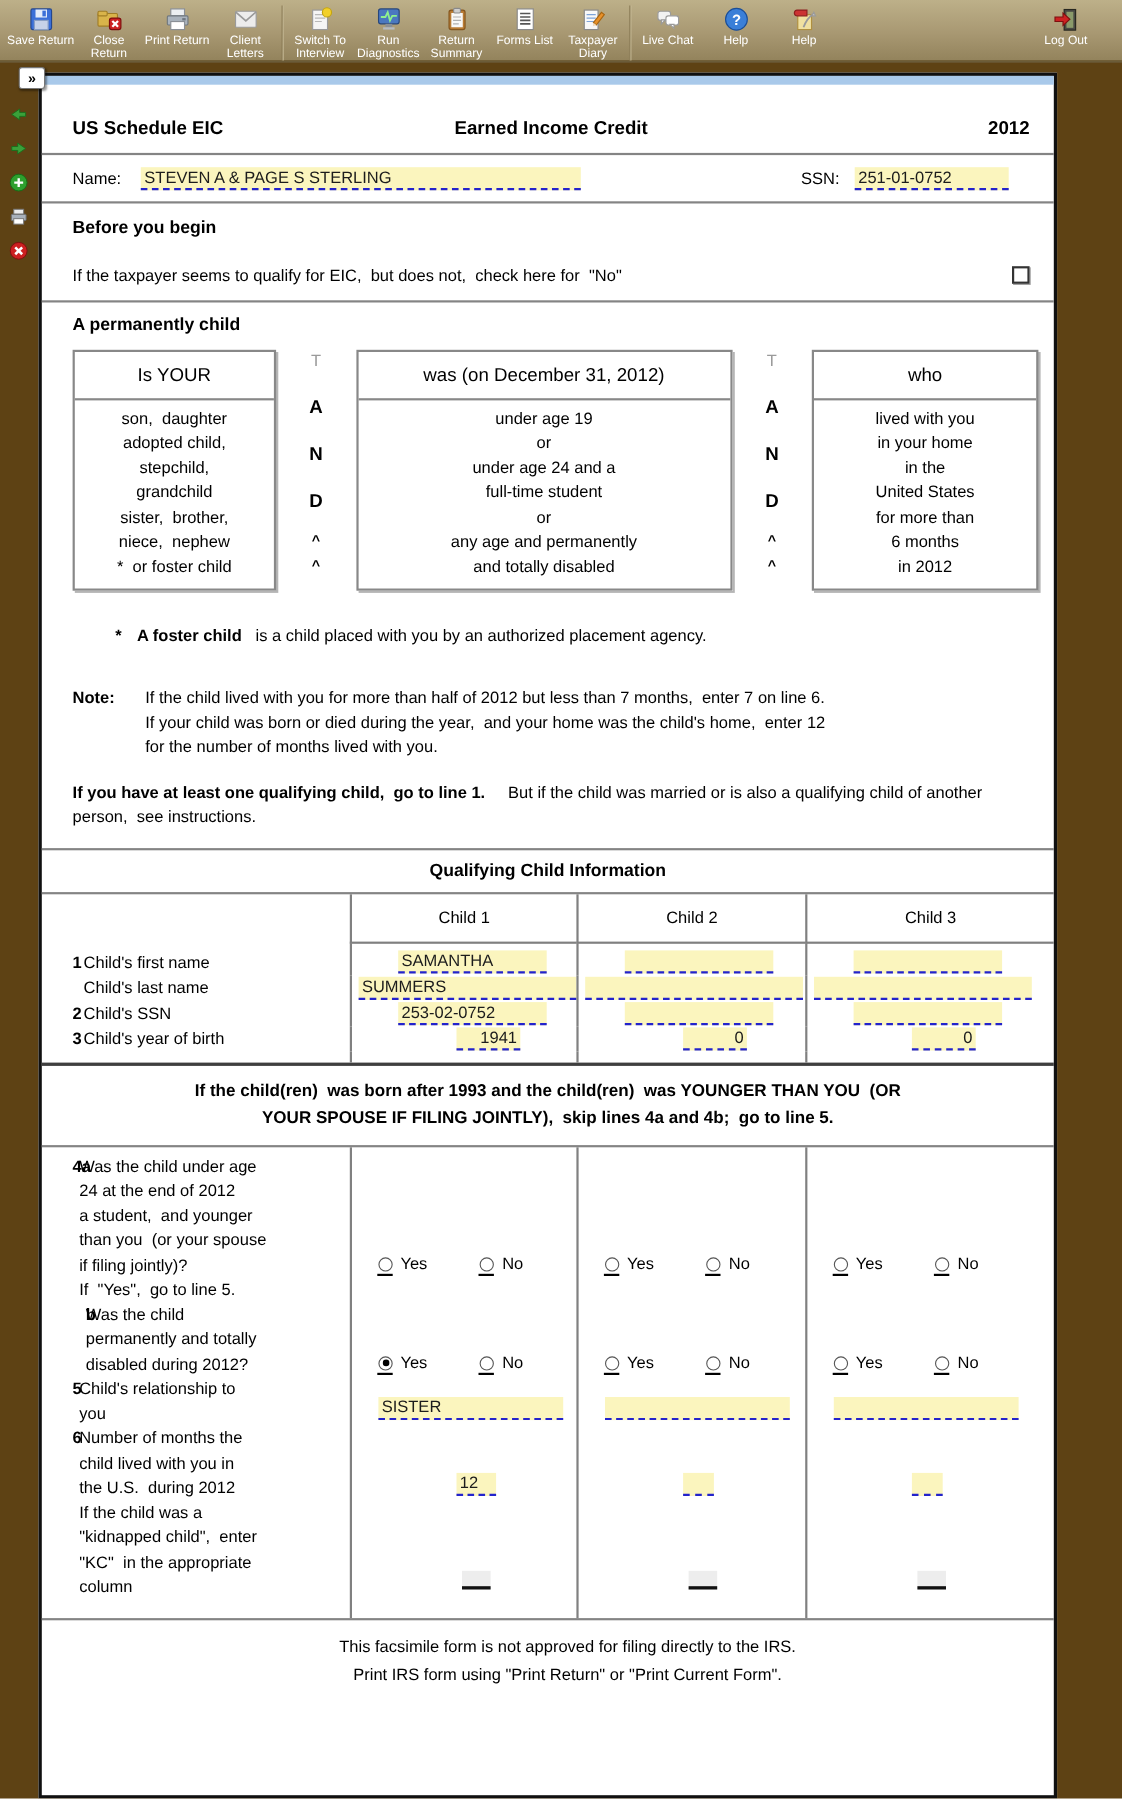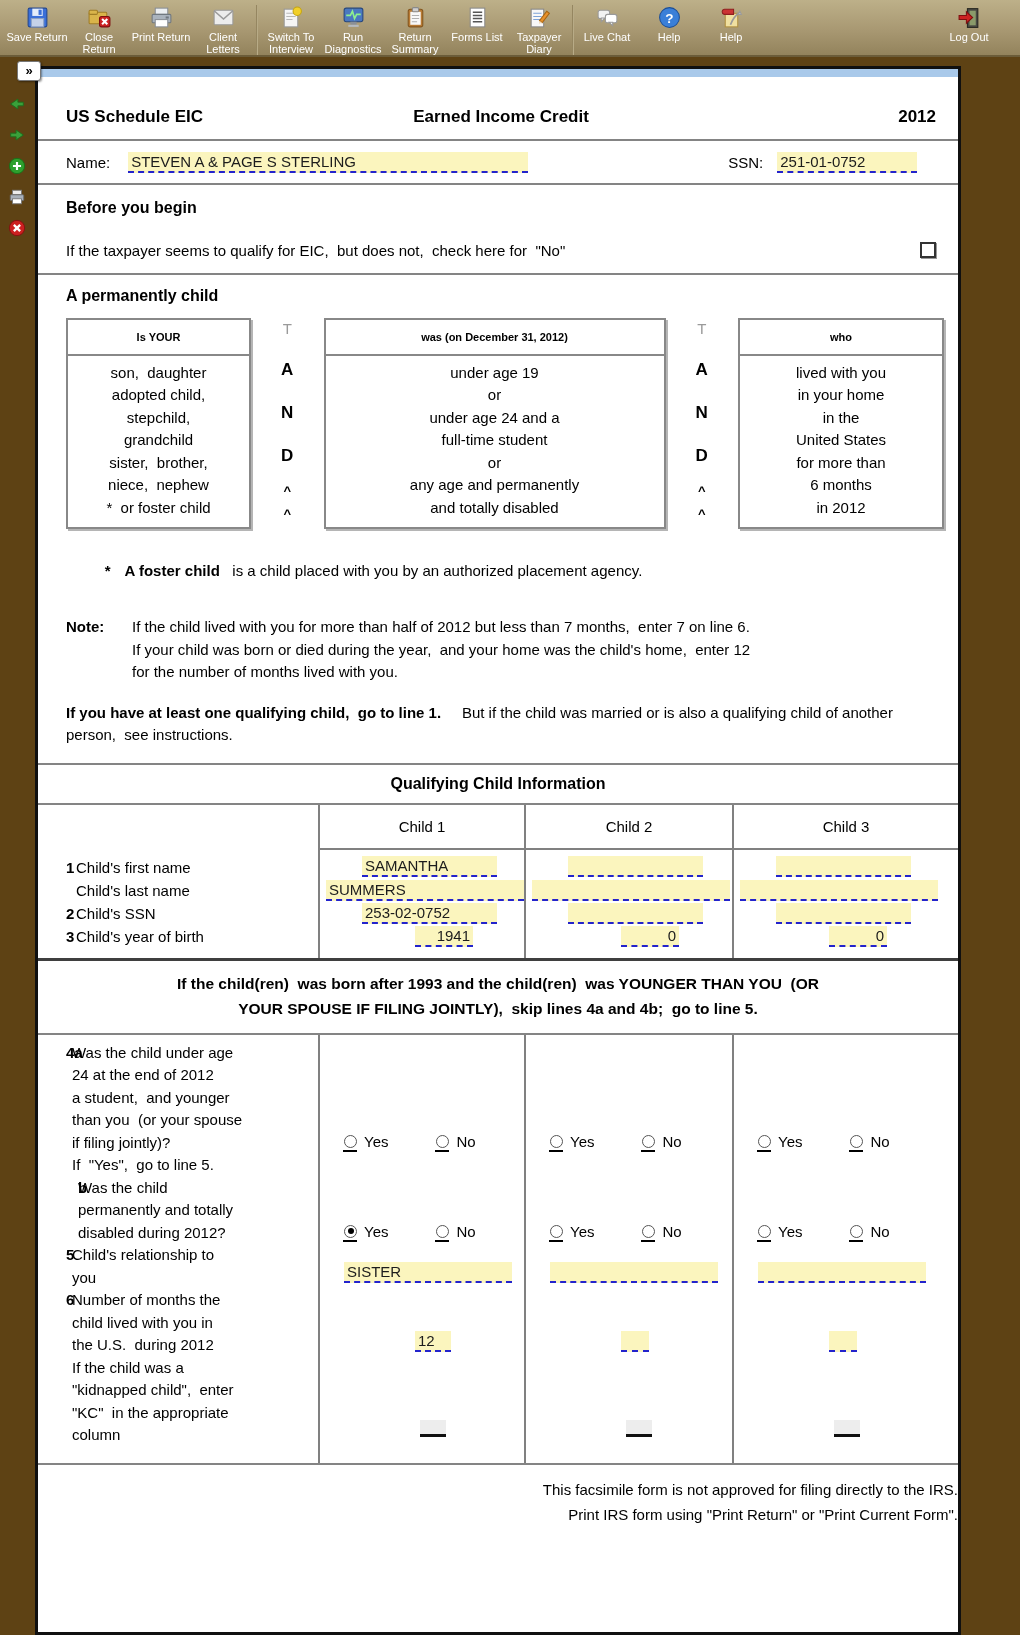--- a/index.html
+++ b/index.html
@@ -63,22 +63,22 @@
   
   .before-row { display:flex; margin-top:12px; line-height:22.5px; }
   .before-label { font-weight:bold; font-size:16px; width:183px; }
   .check-row { display:flex; justify-content:space-between; align-items:center; margin-top:22px; }
   .checkbox { width:16px; height:16px; border:2px solid #333; background:#fff;
     box-shadow:1px 1px 0 #999; cursor:pointer; }
   
   .qual-head { font-weight:bold; font-size:16px; margin-top:12px; }
   .boxes { display:flex; margin-top:13px; padding-left:28px; padding-right:14px; }
   .qbox { border:2px solid #888; box-shadow:2px 2px 0 #b5b5b5; }
-  .qbox .qhdr { font-weight:bold; text-align:center; padding:11px 2px;
-    border-bottom:2px solid #888; font-size:11px; }
+  .qbox .qhdr { font-weight:normal; text-align:center; padding:11px 2px;
+    border-bottom:2px solid #888; font-size:17px; }
   .qbox .qbody { text-align:center; line-height:22.5px; padding:6px 2px 8px 2px; font-size:15px; }
   .box1 { width:185px; } .box2 { width:342px; } .box3 { width:206px; }
   .andcol { flex:1; display:flex; flex-direction:column; align-items:center;
     font-weight:bold; font-size:17px; padding-top:2px; }
   .andcol .cap { color:#9a9a9a; font-weight:normal; font-size:15px; }
   .andcol .ltr { margin-top:23px; }
   .andcol .crt { margin-top:20px; font-size:13px; line-height:10px; }
   .andcol .crt2 { margin-top:10px; font-size:13px; }
   .foster-row { margin-top:16px; font-size:15px; }
   .note-row { display:flex; margin-top:20px; line-height:22.5px; }
@@ -114,21 +114,21 @@
     position:relative; background:#fff; }
   .radio::after { content:''; position:absolute; left:-2px; width:14px; height:2px;
     bottom:-5px; background:#000; }
   .radio.on::before { content:''; position:absolute; left:2.5px; top:2.5px;
     width:6px; height:6px; border-radius:50%; background:#000; }
   .r4a { top:98px; } .r4b { top:188px; }
   .f5 { position:absolute; top:227px; left:24px; width:168px; }
   .f6 { position:absolute; top:296px; left:95px; width:36px; }
   .kc { position:absolute; top:385px; left:100px; width:26px; height:17px;
     background:#ededed; border-bottom:3px solid #111; cursor:pointer; }
-  .footer { text-align:right; line-height:25px; margin-top:12px; font-size:15px;padding-left:36px; }
+  .footer { text-align:center; line-height:25px; margin-top:12px; font-size:15px;padding-left:36px; }
 </style>
 </head>
 <body>
 
 <div class="toolbar">
 
   <div class="titem">
     <svg viewBox="0 0 24 24">
         <rect x="3" y="3" width="18" height="18" rx="1.5" fill="#3a6fd8" stroke="#24478f"></rect>
         <rect x="7" y="3.5" width="10" height="7" fill="#e3ecfa"></rect>

